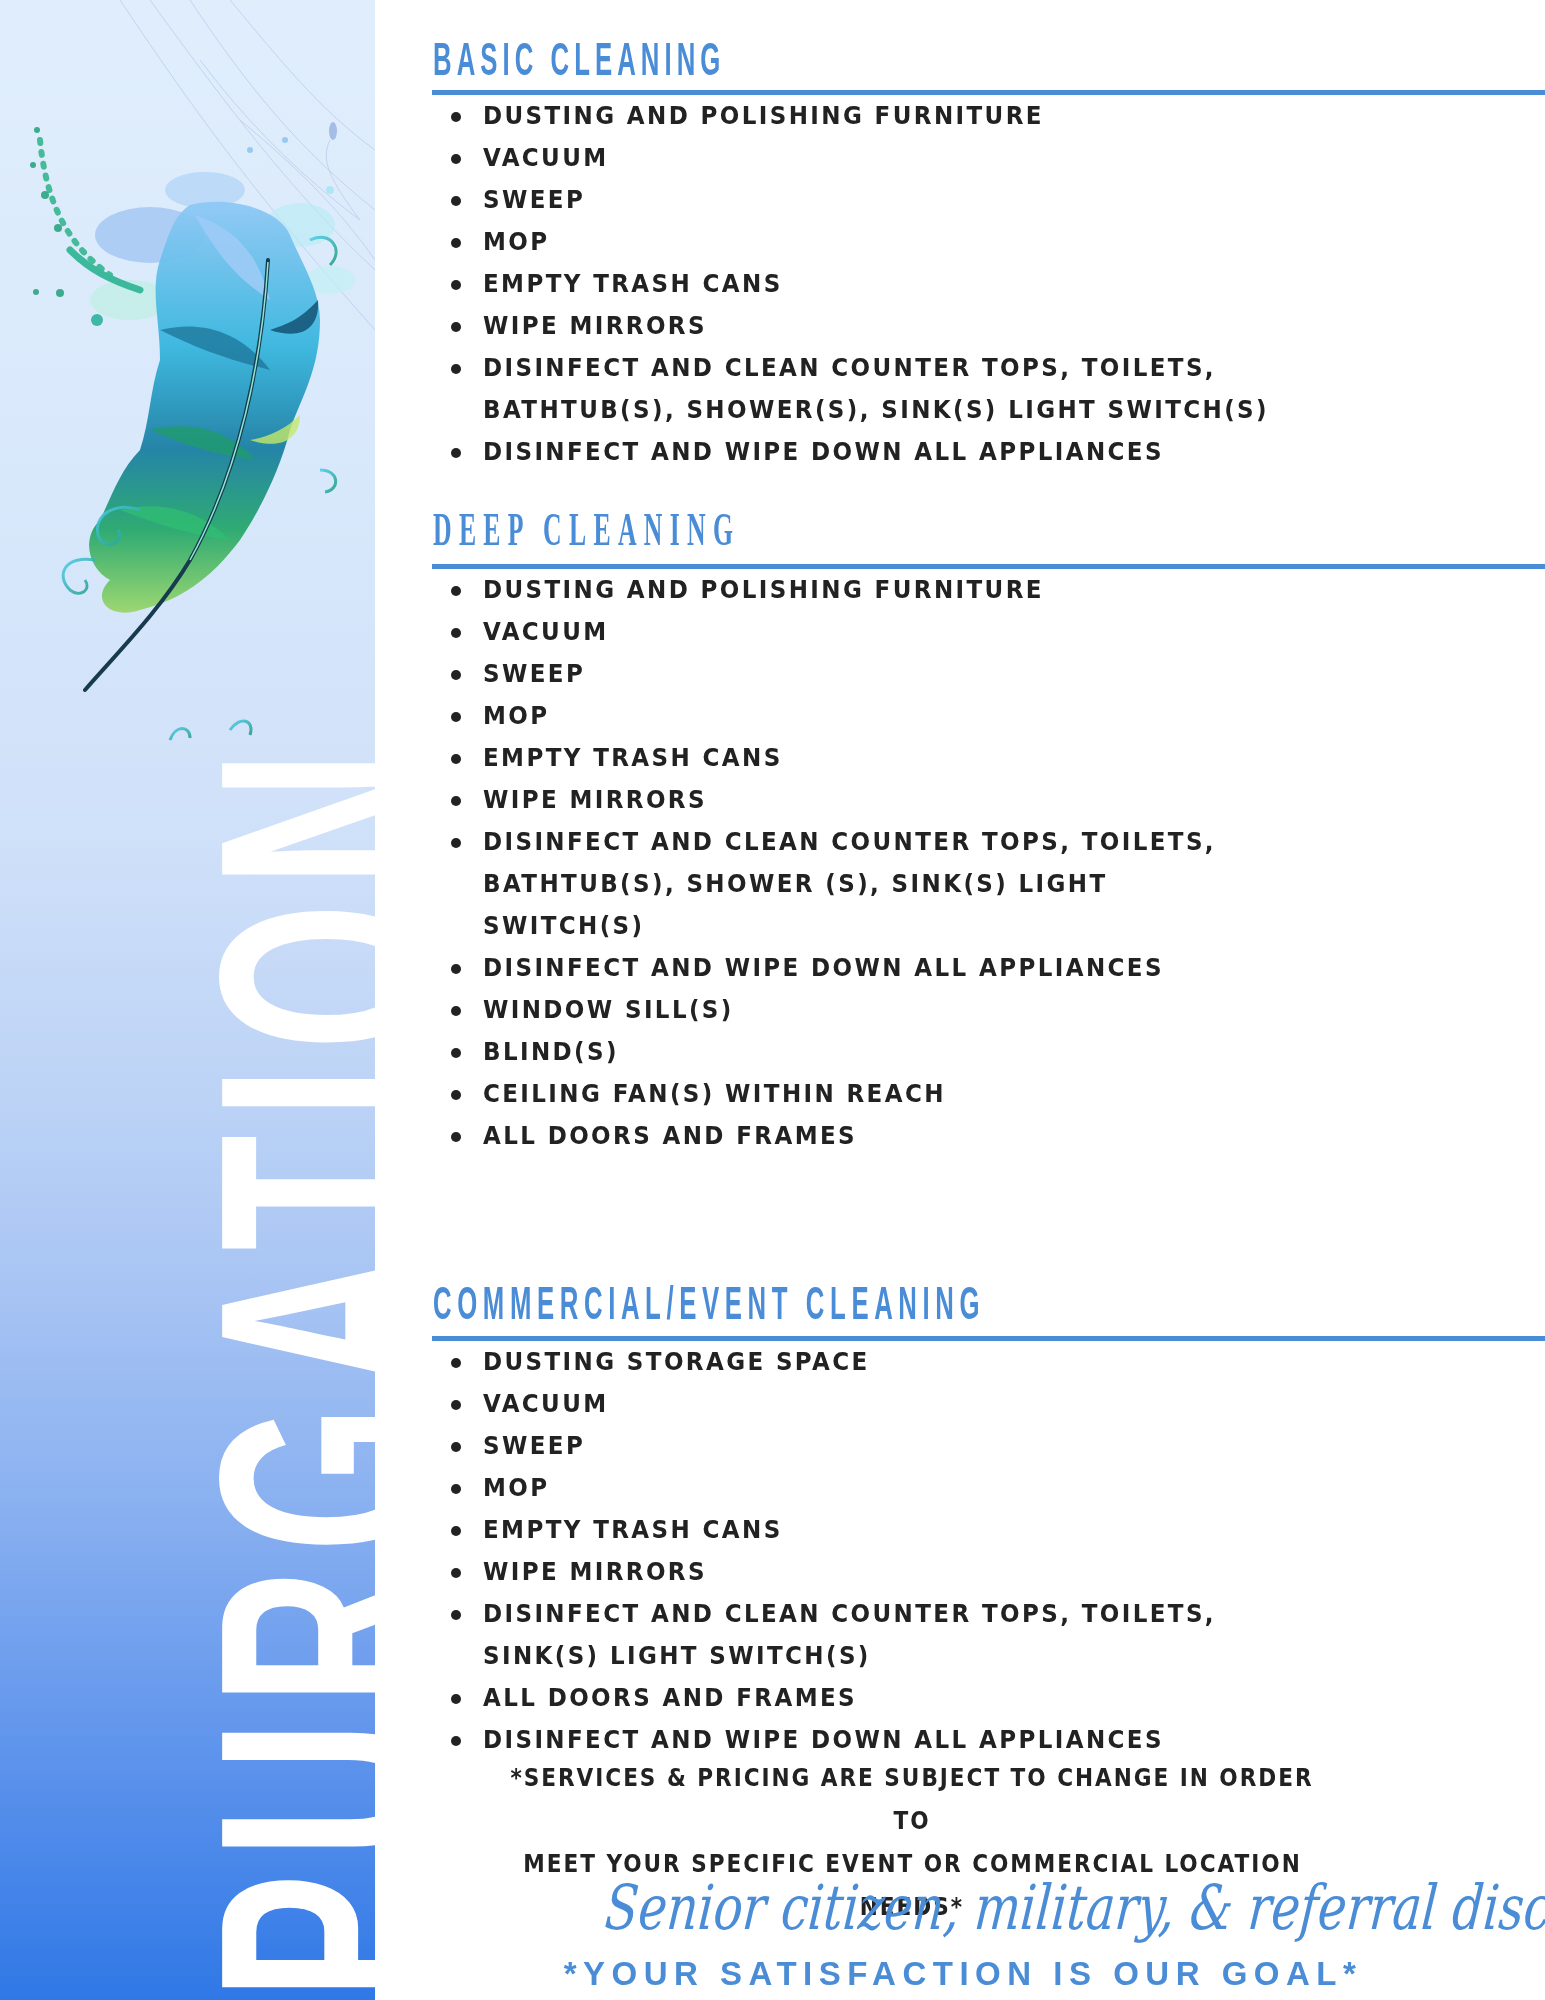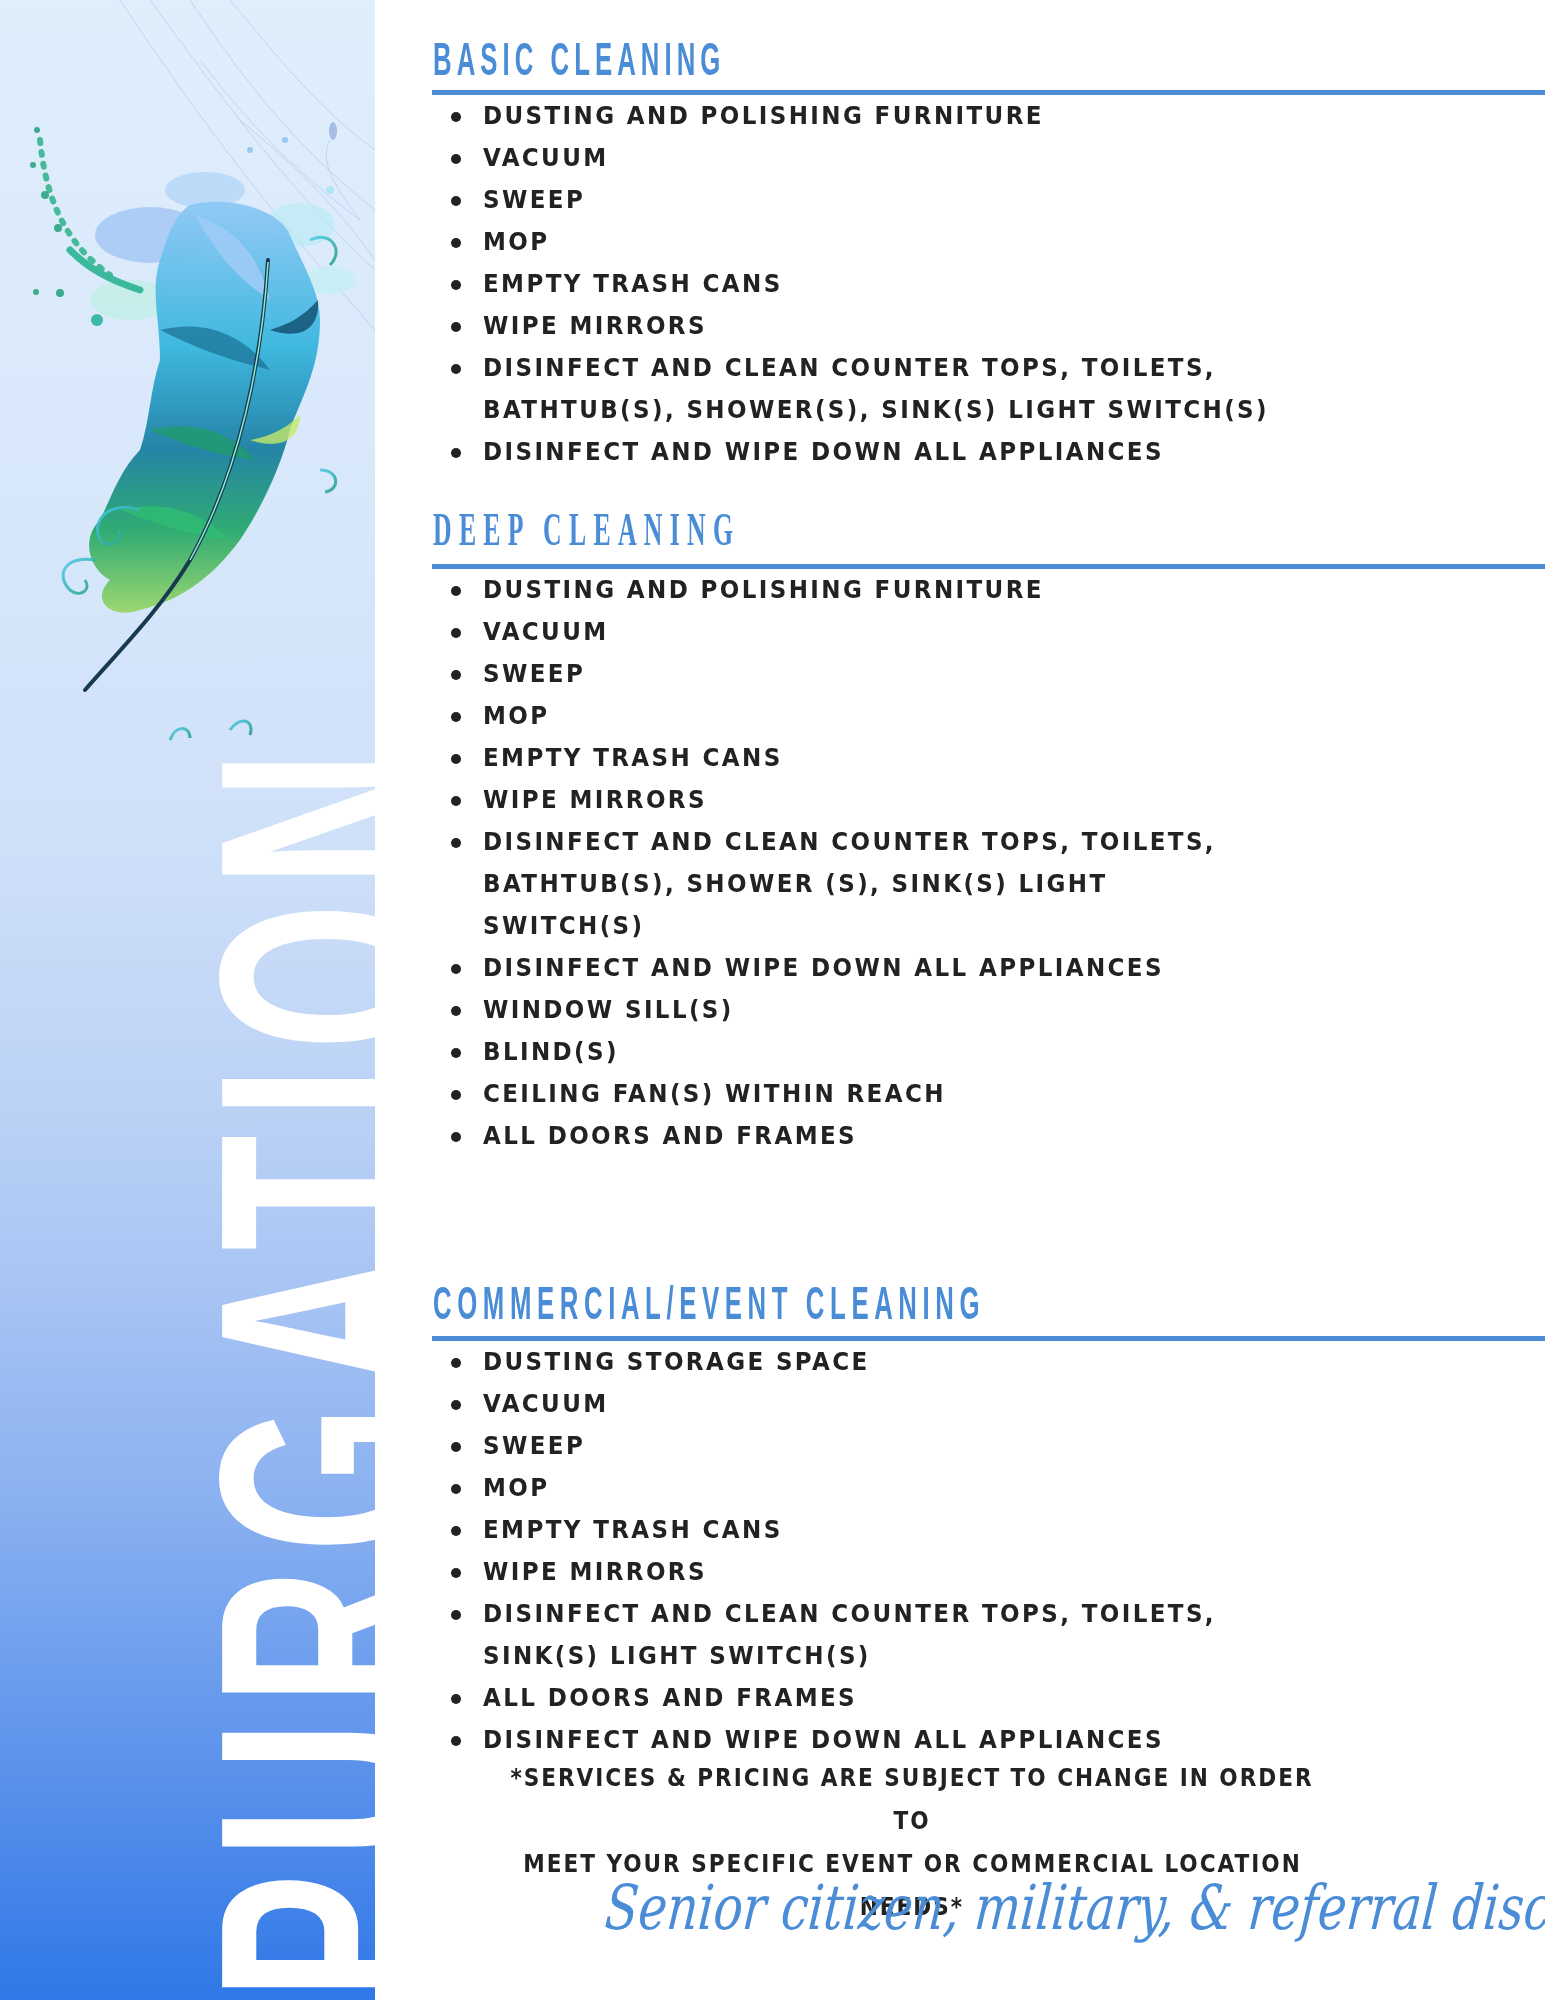--- a/index.html
+++ b/index.html
@@ -236,13 +236,14 @@
   <div class="disclaimer">
     <span class="t">*SERVICES &amp; PRICING ARE SUBJECT TO CHANGE IN ORDER TO</span><br>
     <span class="t">MEET YOUR SPECIFIC EVENT OR COMMERCIAL LOCATION</span><br>
     <span class="t">NEEDS*</span>
   </div>
 
   <div class="script">
     <span class="t">Senior citizen, military, &amp; referral discounts</span>
   </div>
 
+  <div class="goal">*YOUR SATISFACTION IS OUR GOAL*</div>
 </div>
 
 </body></html>

